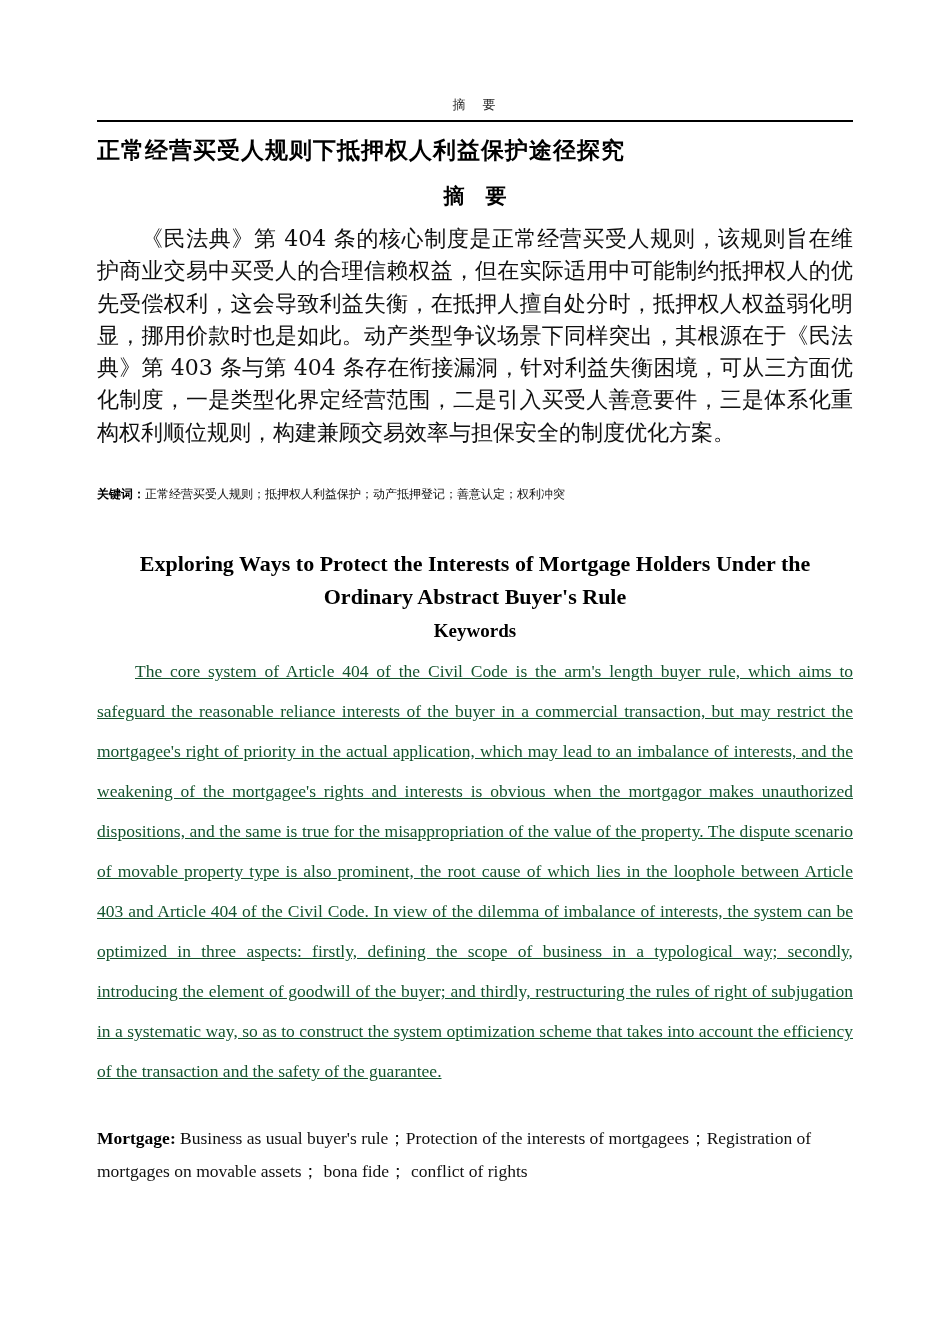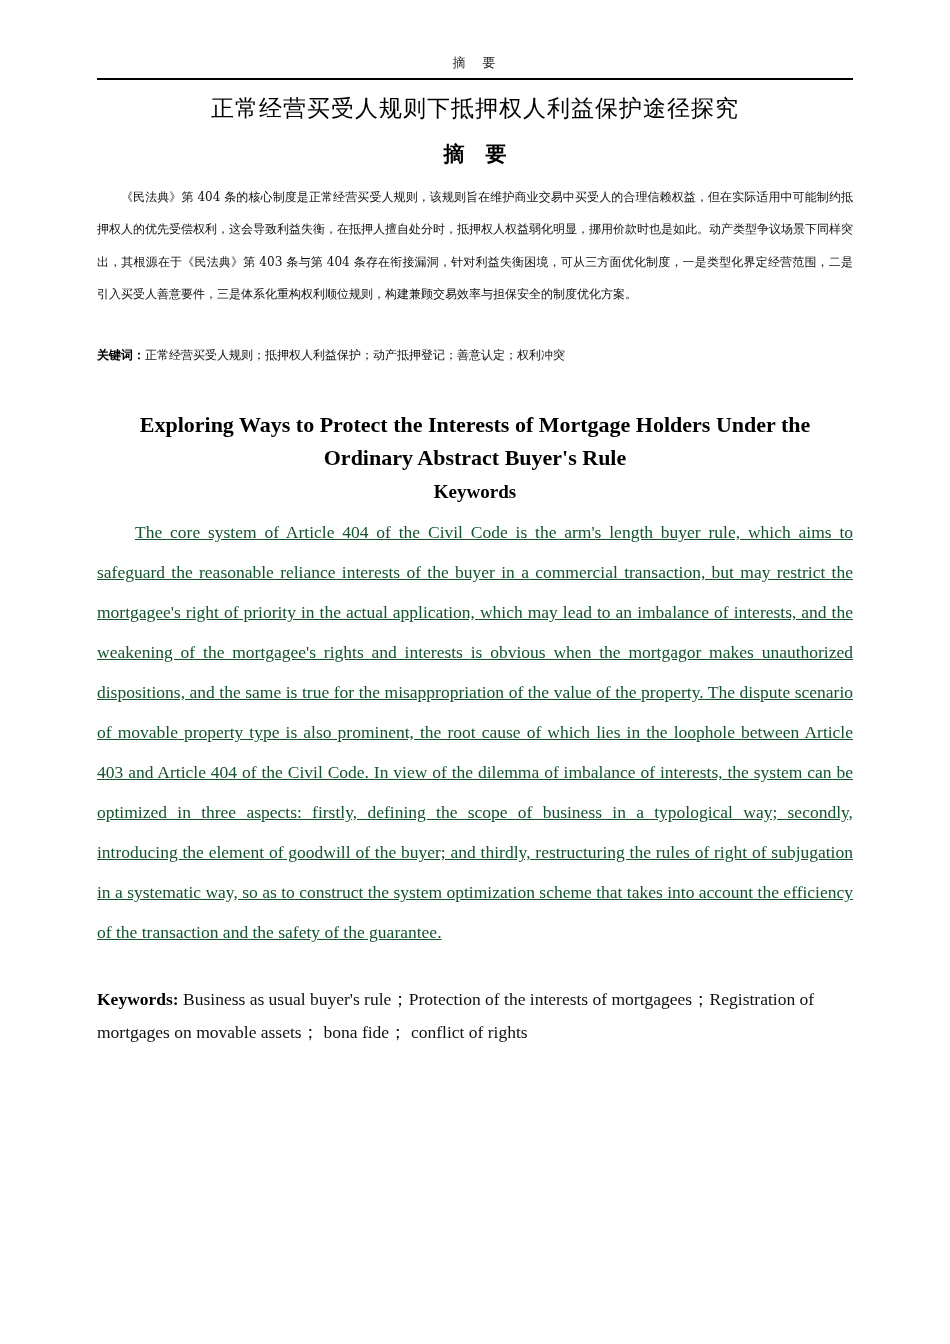--- a/index.html
+++ b/index.html
@@ -11,60 +11,59 @@
     width: 950px;
     height: 1344px;
     position: relative;
     color: #121212;
   }
   .page {
     width: 950px;
     height: 1344px;
     background: #ffffff;
     box-sizing: border-box;
-    padding-top: 54px;
+    padding-top: 96px;
   }
   .content {
     width: 756px;
     margin: 0 auto;
   }
   
   .running-header {
     text-align: center;
     font-family: "DejaVu Serif", "Liberation Serif", serif;
     font-size: 13px;
     letter-spacing: 2px;
     color: #2b2b2b;
     padding-bottom: 6px;
     border-bottom: 2px solid #000000;
   }
   
   .cn-title {
     margin: 13px 0 0 0;
-    text-align: center;
     font-family: "DejaVu Sans", "Liberation Sans", sans-serif;
-    font-weight: 400;
+    font-weight: 700;
     font-size: 23px;
     letter-spacing: 1px;
     color: #000000;
   }
   
   .cn-abstract-heading {
     margin: 16px 0 0 0;
     text-align: center;
     font-family: "DejaVu Sans", "Liberation Sans", sans-serif;
     font-weight: 700;
     font-size: 21px;
     color: #000000;
   }
   
   .cn-abstract {
     margin: 13px 0 0 0;
     font-family: "DejaVu Serif", "Liberation Serif", serif;
-    font-size: 12px;
+    font-size: 22px;
     line-height: 32.3px;
     text-align: justify;
     text-indent: 2em;
     color: #101010;
   }
   
   .cn-keywords {
     margin: 29px 0 0 0;
     font-family: "DejaVu Serif", "Liberation Serif", serif;
     font-size: 12px;
@@ -137,16 +136,16 @@
     <p class="cn-abstract">《民法典》第 404 条的核心制度是正常经营买受人规则，该规则旨在维护商业交易中买受人的合理信赖权益，但在实际适用中可能制约抵押权人的优先受偿权利，这会导致利益失衡，在抵押人擅自处分时，抵押权人权益弱化明显，挪用价款时也是如此。动产类型争议场景下同样突出，其根源在于《民法典》第 403 条与第 404 条存在衔接漏洞，针对利益失衡困境，可从三方面优化制度，一是类型化界定经营范围，二是引入买受人善意要件，三是体系化重构权利顺位规则，构建兼顾交易效率与担保安全的制度优化方案。</p>
 
     <p class="cn-keywords"><span class="kw-label">关键词：</span><span>正常经营买受人规则；抵押权人利益保护；动产抵押登记；善意认定；权利冲突</span></p>
 
     <h2 class="en-title">Exploring Ways to Protect the Interests of Mortgage Holders Under the Ordinary Abstract Buyer's Rule</h2>
 
     <h3 class="en-abstract-heading">Keywords</h3>
 
     <p class="en-abstract">The core system of Article 404 of the Civil Code is the arm's length buyer rule, which aims to safeguard the reasonable reliance interests of the buyer in a commercial transaction, but may restrict the mortgagee's right of priority in the actual application, which may lead to an imbalance of interests, and the weakening of the mortgagee's rights and interests is obvious when the mortgagor makes unauthorized dispositions, and the same is true for the misappropriation of the value of the property. The dispute scenario of movable property type is also prominent, the root cause of which lies in the loophole between Article 403 and Article 404 of the Civil Code. In view of the dilemma of imbalance of interests, the system can be optimized in three aspects: firstly, defining the scope of business in a typological way; secondly, introducing the element of goodwill of the buyer; and thirdly, restructuring the rules of right of subjugation in a systematic way, so as to construct the system optimization scheme that takes into account the efficiency of the transaction and the safety of the guarantee.</p>
 
-    <p class="en-keywords"><span class="kw-label">Keywords:</span> <span>Business as usual buyer's rule；Protection of the interests of mortgagees；Registration of mortgages on movable assets； bona fide； conflict of rights</span></p>
+    <p class="en-keywords"><span class="kw-label">Mortgage:</span> <span>Business as usual buyer's rule；Protection of the interests of mortgagees；Registration of mortgages on movable assets； bona fide； conflict of rights</span></p>
 
   </div>
 </div>
 
 </body></html>

